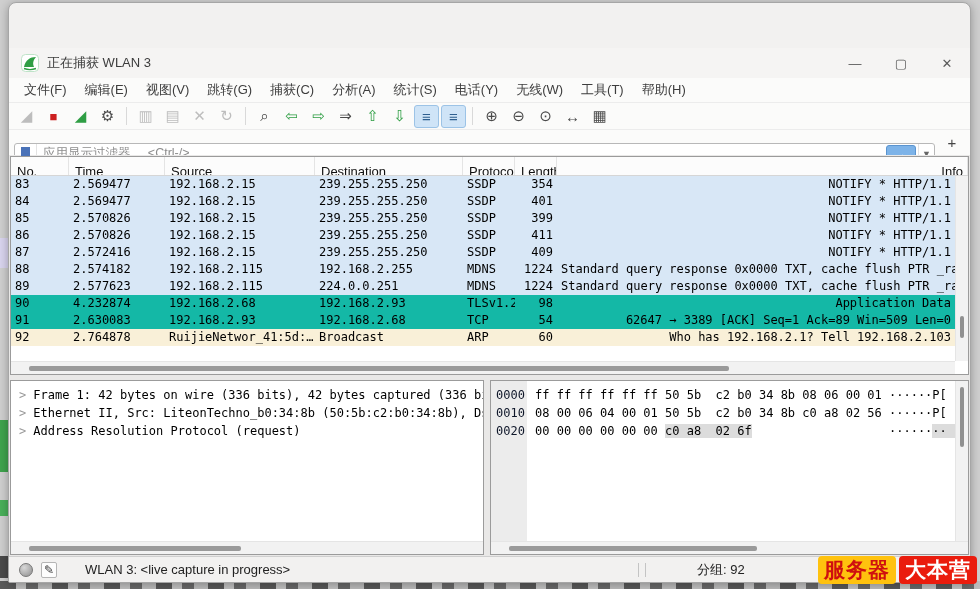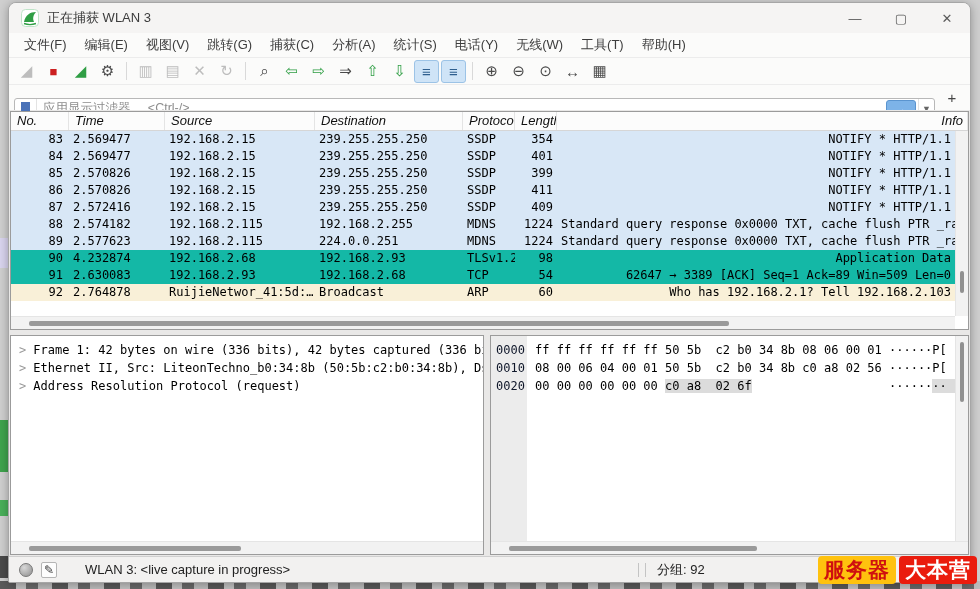--- a/index.html
+++ b/index.html
@@ -15,21 +15,21 @@
   .left-frag2 { left:0; top:420px; width:8px; height:52px; background:#3fa34d; }
   .left-frag3 { left:0; top:500px; width:8px; height:16px; background:#49b05a; }
   .left-frag4 { left:0; top:556px; width:8px; height:22px; background:#4a4a4a; }
 
   
   .win { position:absolute; left:8px; top:2px; width:963px; height:581px;
     background:#f2f1f0; border:1px solid #a6a6a6; border-radius:8px 8px 2px 2px;
     box-shadow:0 2px 10px rgba(0,0,0,.3); display:flex; flex-direction:column; overflow:hidden; }
 
   
-  .titlebar { height:30px; display:flex; align-items:center; background:#f5f4f3; flex:0 0 auto; }
+  .titlebar { height:30px; display:flex; align-items:center; background:#f5f4f3; flex:0 0 auto;margin-top:45px; }
   .app-icon { width:18px; height:18px; margin:0 8px 0 12px; }
   .title-text { font-size:13px; color:#3c3c3c; }
   .win-controls { margin-left:auto; display:flex; height:100%; }
   .wc { width:46px; display:flex; align-items:center; justify-content:center;
     font-size:13px; color:#5a5a5a; }
 
   
   .menubar { height:24px; display:flex; align-items:center; padding-left:6px;
     background:#fbfbfa; font-size:13px; color:#3d3d3d; flex:0 0 auto; }
   .menu-item { padding:2px 9px; }
@@ -65,30 +65,30 @@
     justify-content:center; font-size:15px; color:#444; }
 
   
   .main { flex:1; display:flex; flex-direction:column; padding:1px; background:#e9e8e7; }
 
   
   .packet-pane { height:219px; background:#fff; border:1px solid #9b9b9b; position:relative;
     overflow:hidden; flex:0 0 auto; }
   .plist-header { height:19px; display:flex; background:#fcfcfc; border-bottom:1px solid #d6d6d6;
     font-size:13px; color:#111; }
-  .plist-header .col { border-right:1px solid #e4e4e4; padding:1px 4px 0 6px;
-    white-space:nowrap; overflow:hidden;font-style:italic; }
+  .plist-header .col { border-right:1px solid #e4e4e4; padding:7px 4px 0 6px;
+    white-space:nowrap; overflow:hidden; }
   .col0{width:58px;flex:0 0 auto;} .col1{width:96px;flex:0 0 auto;} .col2{width:150px;flex:0 0 auto;}
   .col3{width:148px;flex:0 0 auto;} .col4{width:52px;flex:0 0 auto;} .col5{width:42px;flex:0 0 auto;}
   .col6{flex:1;text-align:right;}
   .plist-body { position:absolute; top:19px; left:0; right:13px; bottom:13px; overflow:hidden; }
   .prow { height:17px; display:flex; font-family:"DejaVu Sans Mono", monospace;
     font-size:12px; color:#000; line-height:17px; }
   .prow .col { padding:0 4px; white-space:nowrap; overflow:hidden; }
-  .prow .col0 { text-align:right; padding-right:6px; }
+  .prow .col0 { padding-right:6px; }
   .prow .col5 { text-align:right; }
   .row-udp { background:#d8e7f6; }
   .row-tcp { background:#14b8a6; }
   .row-arp { background:#f9f0d8; }
 
   
   .vscroll { position:absolute; top:19px; right:0; bottom:13px; width:13px; background:#f2f2f2;
     border-left:1px solid #e5e5e5; }
   .vthumb { position:absolute; left:4px; width:4px; background:#909090; border-radius:2px; }
   .hscroll { position:absolute; left:0; right:13px; bottom:0; height:13px; background:#f2f2f2;
@@ -124,21 +124,21 @@
   
   .statusbar { height:26px; flex:0 0 auto; background:#f2f1f0; border-top:1px solid #cfcfcf;
     display:flex; align-items:center; font-size:13px; color:#222; position:relative; }
   .expert-dot { width:14px; height:14px; border-radius:50%; margin:0 8px 0 10px;
     background:radial-gradient(circle at 35% 30%, #d8d8d8, #8e8e8e); border:1px solid #777; }
   .comment-icon { width:16px; height:16px; margin-right:28px; font-size:12px; color:#333;
     display:flex; align-items:center; justify-content:center; border:1px solid #b5b5b5;
     border-radius:2px; background:#fdfdfd; }
   .sb-sep { width:1px; height:14px; background:#c4c4c4; margin:0 3px; }
   .sb-seps { position:absolute; left:626px; display:flex; }
-  .packet-count { position:absolute; left:648px; white-space:nowrap; }
+  .packet-count { position:absolute; left:688px; white-space:nowrap; }
 
   
   .badges { position:absolute; right:3px; bottom:5px; display:flex; gap:3px; z-index:50; }
   .badge { font-size:21px; font-weight:bold; padding:2px 6px 3px; border-radius:4px;
     line-height:1.1; letter-spacing:1px; }
   .badge-server { background:#ffc20e; color:#cf0f0f; }
   .badge-camp { background:#ea1c0d; color:#ffffff; }
 </style>
 </head>
 <body>

